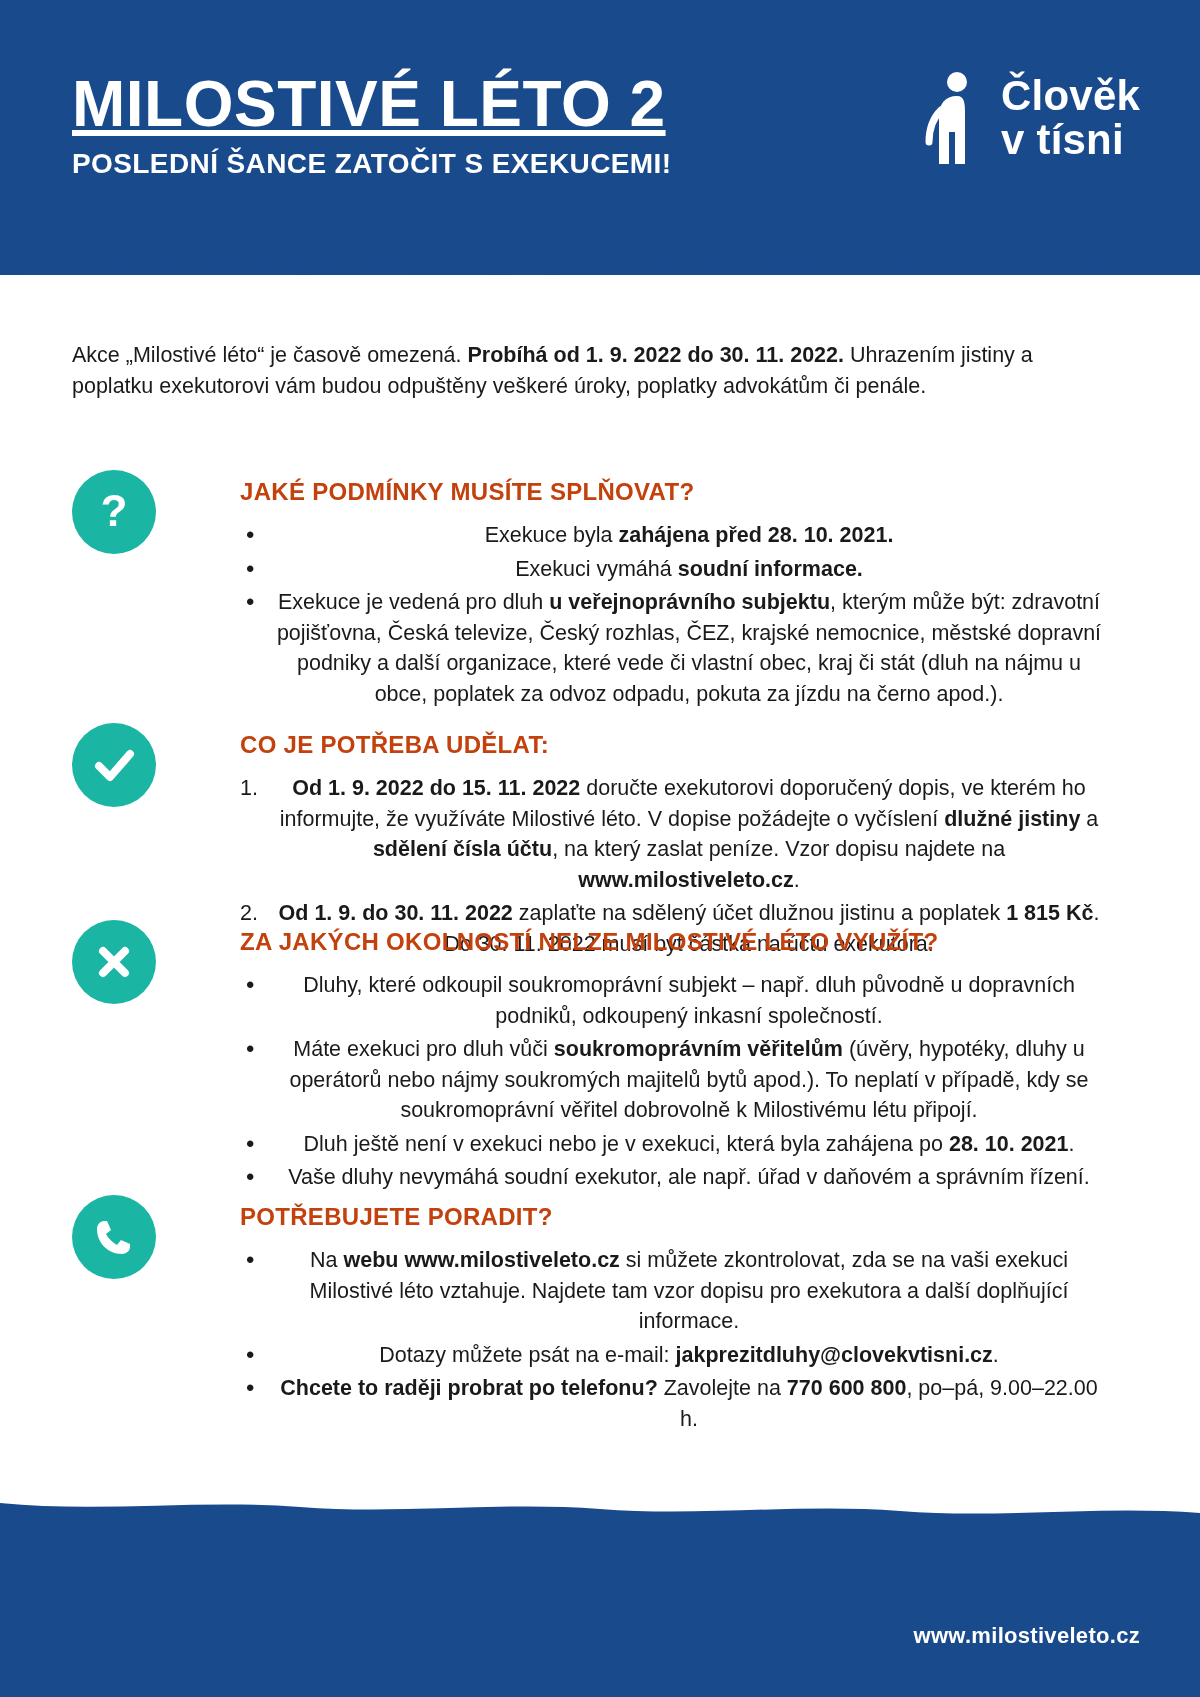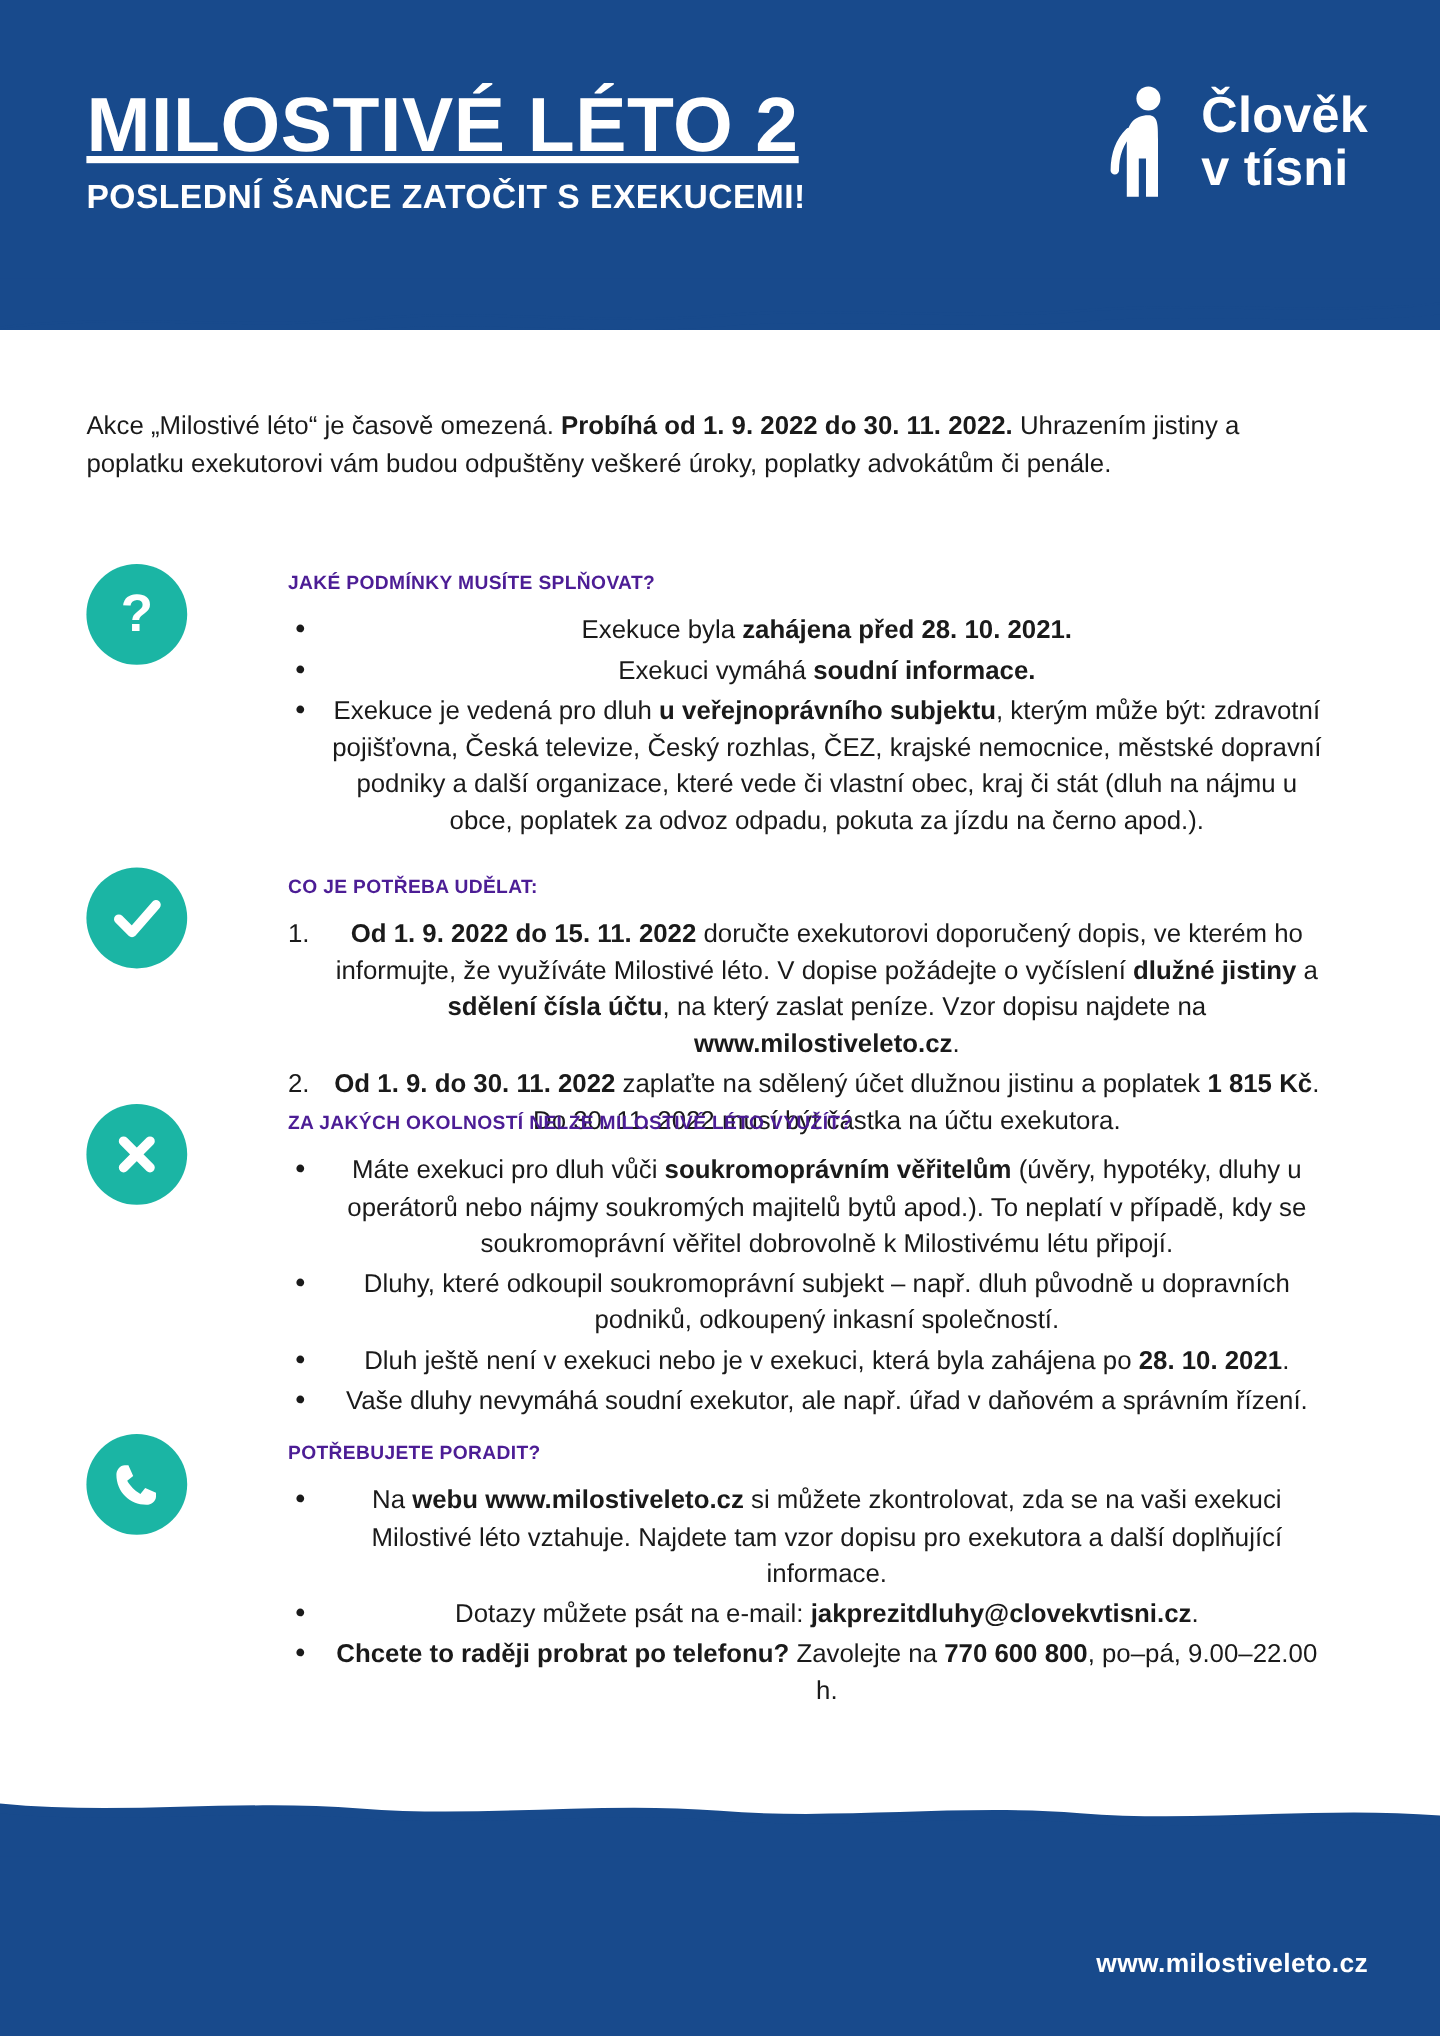--- a/index.html
+++ b/index.html
@@ -107,22 +107,22 @@
     background: #1bb5a4;
     color: #ffffff;
     display: flex;
     align-items: center;
     justify-content: center;
   }
   .section-body {
     margin-left: 168px;
   }
   .section-title {
-    color: #4c1d95;
-    font-size: 16px;
+    color: #c2410c;
+    font-size: 24px;
     font-weight: bold;
     letter-spacing: 0.3px;
     margin: 8px 0 14px 0;
   }
   ul.bullets, ol.numbered {
     margin: 0;
     padding: 0;
     list-style: none;
     text-align: center;
   }
@@ -255,22 +255,22 @@
 
 <div class="section" style="top: 920px;">
   <div class="badge">
     <svg width="42" height="42" viewBox="0 0 42 42" xmlns="http://www.w3.org/2000/svg">
       <path d="M10 10 L32 32 M32 10 L10 32" stroke="#ffffff" stroke-width="8" stroke-linecap="round"></path>
     </svg>
   </div>
   <div class="section-body">
     <div class="section-title">ZA JAKÝCH OKOLNOSTÍ NELZE MILOSTIVÉ LÉTO VYUŽÍT?</div>
     <ul class="bullets">
+      <li><span>Dluhy, které odkoupil soukromoprávní subjekt – např. dluh původně u dopravních podniků, odkoupený inkasní společností.</span><b></b><span></span></li>
       <li><span>Máte exekuci pro dluh vůči </span><b>soukromoprávním věřitelům</b><span> (úvěry, hypotéky, dluhy u operátorů nebo nájmy soukromých majitelů bytů apod.). To neplatí v případě, kdy se soukromoprávní věřitel dobrovolně k Milostivému létu připojí.</span></li>
-      <li><span>Dluhy, které odkoupil soukromoprávní subjekt – např. dluh původně u dopravních podniků, odkoupený inkasní společností.</span><b></b><span></span></li>
       <li><span>Dluh ještě není v exekuci nebo je v exekuci, která byla zahájena po </span><b>28. 10. 2021</b><span>.</span></li>
       <li><span>Vaše dluhy nevymáhá soudní exekutor, ale např. úřad v daňovém a správním řízení.</span><b></b><span></span></li>
     </ul>
   </div>
 </div>
 
 <div class="section" style="top: 1195px;">
   <div class="badge">
     <svg width="44" height="44" viewBox="0 0 44 44" xmlns="http://www.w3.org/2000/svg">
       <path d="M12 6 C8 6 5 10 5 14 C5 28 16 39 30 39 C34 39 38 36 38 32

